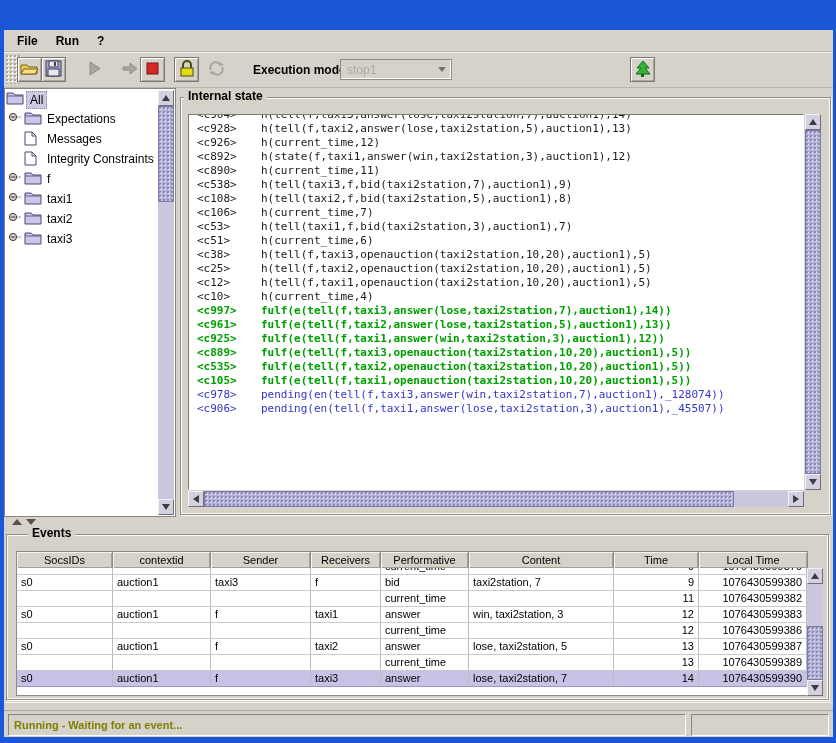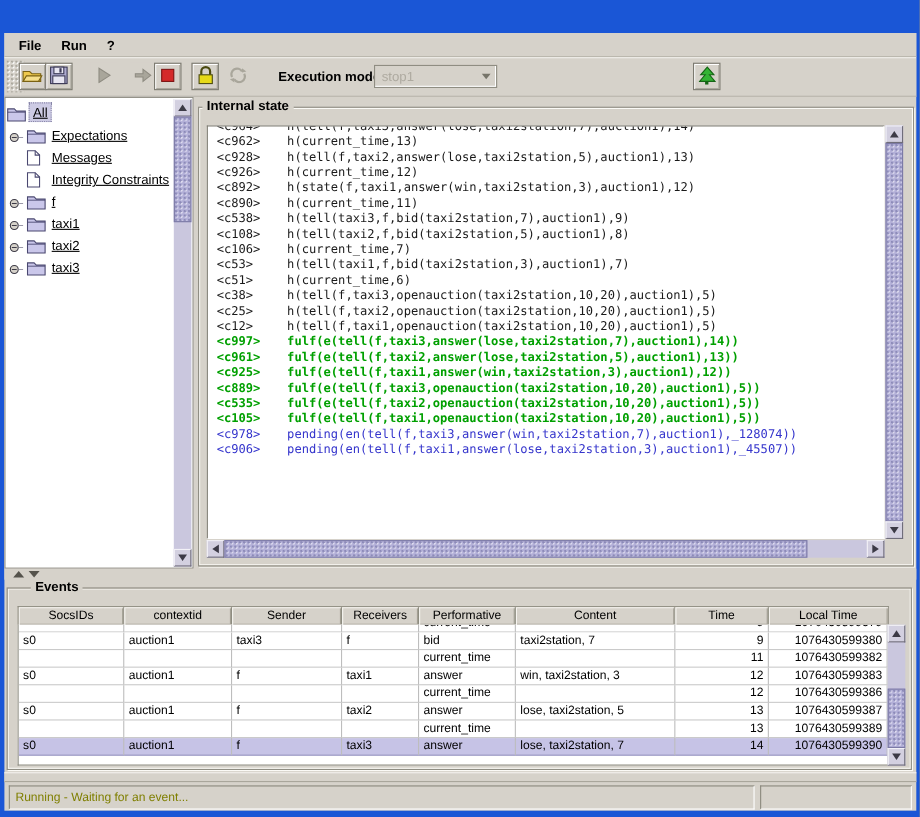--- a/index.html
+++ b/index.html
@@ -45,21 +45,21 @@
   .combo { position:absolute; top:7px; height:21px; background:#d6d2ca; border:1px solid #8f8d82;
     box-shadow:inset -1px -1px 0 #fff; display:flex; align-items:center; }
   .combo-value { flex:1; padding-left:6px; color:#aeaaa0; font-size:12px; }
   .combo-arrow { width:18px; height:100%; display:flex; align-items:center; justify-content:center; }
   .tri-down-sm { width:0; height:0; border-left:4px solid transparent; border-right:4px solid transparent; border-top:5px solid #77756a; }
 
   
   .treepanel { position:absolute; left:0; top:58px; width:172px; height:429px; background:#fff;
     border:1px solid #8a887e; }
   .tree-rows { position:absolute; left:1px; top:2px; right:17px; bottom:1px; overflow:hidden; }
-  .tree-row { height:20px; display:flex; align-items:flex-end; font-size:12px; white-space:nowrap;text-decoration:underline; }
+  .tree-row { height:20px; display:flex; align-items:flex-start; font-size:12px; white-space:nowrap; }
   .tree-handle { width:18px; flex:0 0 auto; display:flex; align-items:center; justify-content:center; }
   .tree-icon { width:20px; flex:0 0 auto; display:flex; align-items:center; }
   .tree-label { padding:1px 3px; }
   .tree-label.selected { background:#cdcbe4; border:1px dotted #8886a8; }
   .tree-vscroll { position:absolute; top:1px; right:1px; bottom:1px; width:16px; background:#cac7de; }
 
   
   .sb-btn { position:absolute; width:16px; height:16px; background:#d3d0e0;
     border:1px solid; border-color:#f2f1f7 #6f6d7a #6f6d7a #f2f1f7;
     display:flex; align-items:center; justify-content:center; }
@@ -115,21 +115,21 @@
   .partial-row { height:7px; overflow:hidden; }
   .partial-row .trow { margin-top:-9px; }
   .ev-vscroll { position:absolute; top:33px; left:800px; width:16px; height:128px; background:#cac7de; }
 
   
   .bottomstrip { position:absolute; top:672px; left:0; right:0; height:9px; background:#d6d2ca;
     border-top:1px solid #f4f2ee; border-bottom:1px solid #a9a69b; }
   .statusbar { position:absolute; top:684px; left:0; right:0; height:22px; }
   .status-cell { position:absolute; top:0; height:22px; background:#d6d2ca;
     border:1px solid; border-color:#8a887c #fff #fff #8a887c; display:flex; align-items:center; }
-  .status-text { font-size:11px; font-weight:normal; color:#7f7f00; padding-left:5px; white-space:nowrap; }
+  .status-text { font-size:11px; font-weight:bold; color:#7f7f00; padding-left:5px; white-space:nowrap; }
 </style>
 </head>
 <body>
 
 <div class="screen">
 
 
   <div class="app">
 
     <div class="menubar" id="menubar">
@@ -324,24 +324,20 @@
     <div class="rightpanel">
       <span class="panel-title rp-title">Internal state</span>
       <div class="rp-box etched">
         <div class="state-viewport">
           <div class="state-lines" id="state-lines">
               <div class="state-line k-holds">
                 <span class="line-id">&lt;c964&gt;</span>
                 <span class="line-text">h(tell(f,taxi3,answer(lose,taxi2station,7),auction1),14)</span>
               </div>
               <div class="state-line k-holds">
-                <span class="line-id">&lt;c962&gt;</span>
-                <span class="line-text">h(current_time,13)</span>
-              </div>
-              <div class="state-line k-holds">
                 <span class="line-id">&lt;c928&gt;</span>
                 <span class="line-text">h(tell(f,taxi2,answer(lose,taxi2station,5),auction1),13)</span>
               </div>
               <div class="state-line k-holds">
                 <span class="line-id">&lt;c926&gt;</span>
                 <span class="line-text">h(current_time,12)</span>
               </div>
               <div class="state-line k-holds">
                 <span class="line-id">&lt;c892&gt;</span>
                 <span class="line-text">h(state(f,taxi1,answer(win,taxi2station,3),auction1),12)</span>
@@ -374,20 +370,24 @@
                 <span class="line-id">&lt;c38&gt;</span>
                 <span class="line-text">h(tell(f,taxi3,openauction(taxi2station,10,20),auction1),5)</span>
               </div>
               <div class="state-line k-holds">
                 <span class="line-id">&lt;c25&gt;</span>
                 <span class="line-text">h(tell(f,taxi2,openauction(taxi2station,10,20),auction1),5)</span>
               </div>
               <div class="state-line k-holds">
                 <span class="line-id">&lt;c12&gt;</span>
                 <span class="line-text">h(tell(f,taxi1,openauction(taxi2station,10,20),auction1),5)</span>
+              </div>
+              <div class="state-line k-holds">
+                <span class="line-id">&lt;c10&gt;</span>
+                <span class="line-text">h(current_time,4)</span>
               </div>
               <div class="state-line k-fulf">
                 <span class="line-id">&lt;c997&gt;</span>
                 <span class="line-text">fulf(e(tell(f,taxi3,answer(lose,taxi2station,7),auction1),14))</span>
               </div>
               <div class="state-line k-fulf">
                 <span class="line-id">&lt;c961&gt;</span>
                 <span class="line-text">fulf(e(tell(f,taxi2,answer(lose,taxi2station,5),auction1),13))</span>
               </div>
               <div class="state-line k-fulf">

